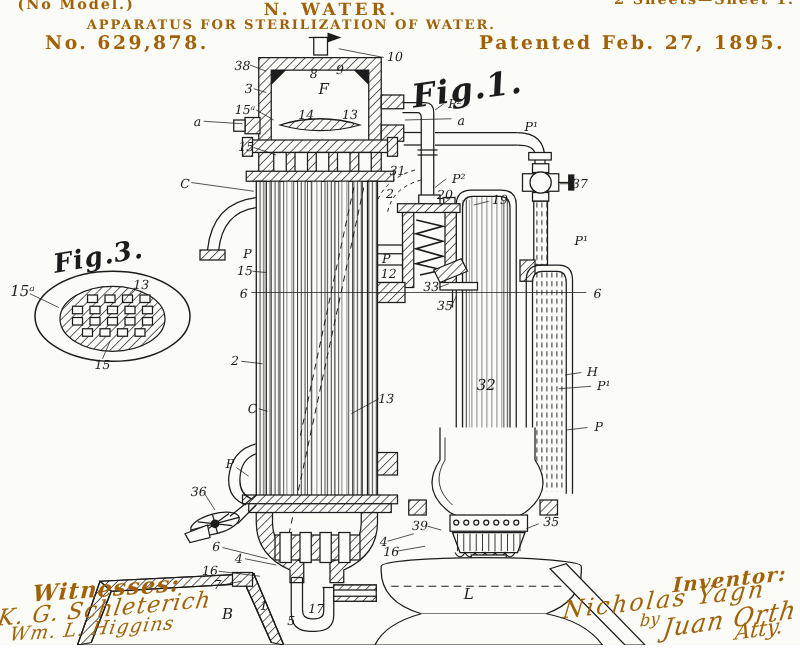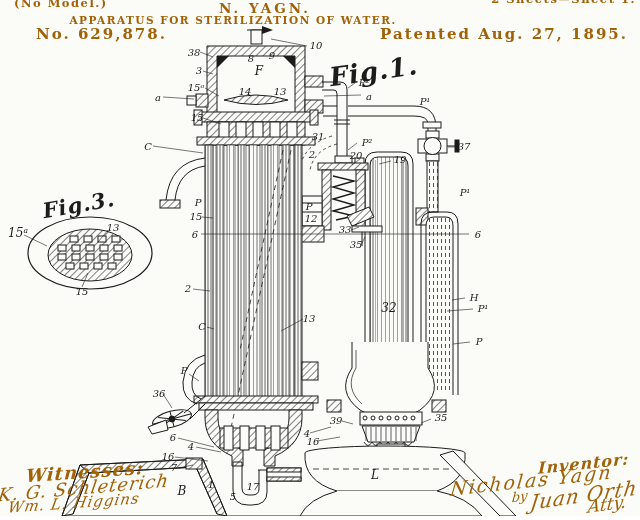--- a/index.html
+++ b/index.html
@@ -28,24 +28,24 @@
   .a-sig{left:530px;top:483px;font-size:20px;letter-spacing:1px;transform:rotate(-8deg) skewX(-16deg);}
   .a-ttl{left:588px;top:494px;font-size:17px;transform:rotate(-8deg) skewX(-14deg);}
 </style>
 </head>
 <body>
 
 <div class="page">
 
   <div class="hdr no-model">(No Model.)</div>
   <div class="hdr sheet">2 Sheets—Sheet 1.</div>
-  <div class="hdr t-name">N. YAGN.</div>
+  <div class="hdr t-name">N. WATER.</div>
   <div class="hdr t-sub">APPARATUS FOR STERILIZATION OF WATER.</div>
   <div class="hdr t-no">No. 629,878.</div>
-  <div class="hdr t-date">Patented Aug. 27, 1895.</div>
+  <div class="hdr t-date">Patented Feb. 27, 1895.</div>
 
   <svg width="640" height="520" viewBox="0 0 640 520">
     <defs>
       <pattern id="ph" width="5" height="5" patternUnits="userSpaceOnUse" patternTransform="rotate(45)">
         <rect width="5" height="5" fill="#fbfbf8"></rect>
           <line x1="0" y1="0" x2="0" y2="5" stroke="#1c1c1c" stroke-width="1.1"></line>
       </pattern>
       <pattern id="pv" width="3" height="6" patternUnits="userSpaceOnUse">
         <rect width="3" height="6" fill="#fbfbf8"></rect>
           <line x1="1" y1="0" x2="1" y2="6" stroke="#3a3a3a" stroke-width="0.8"></line>

